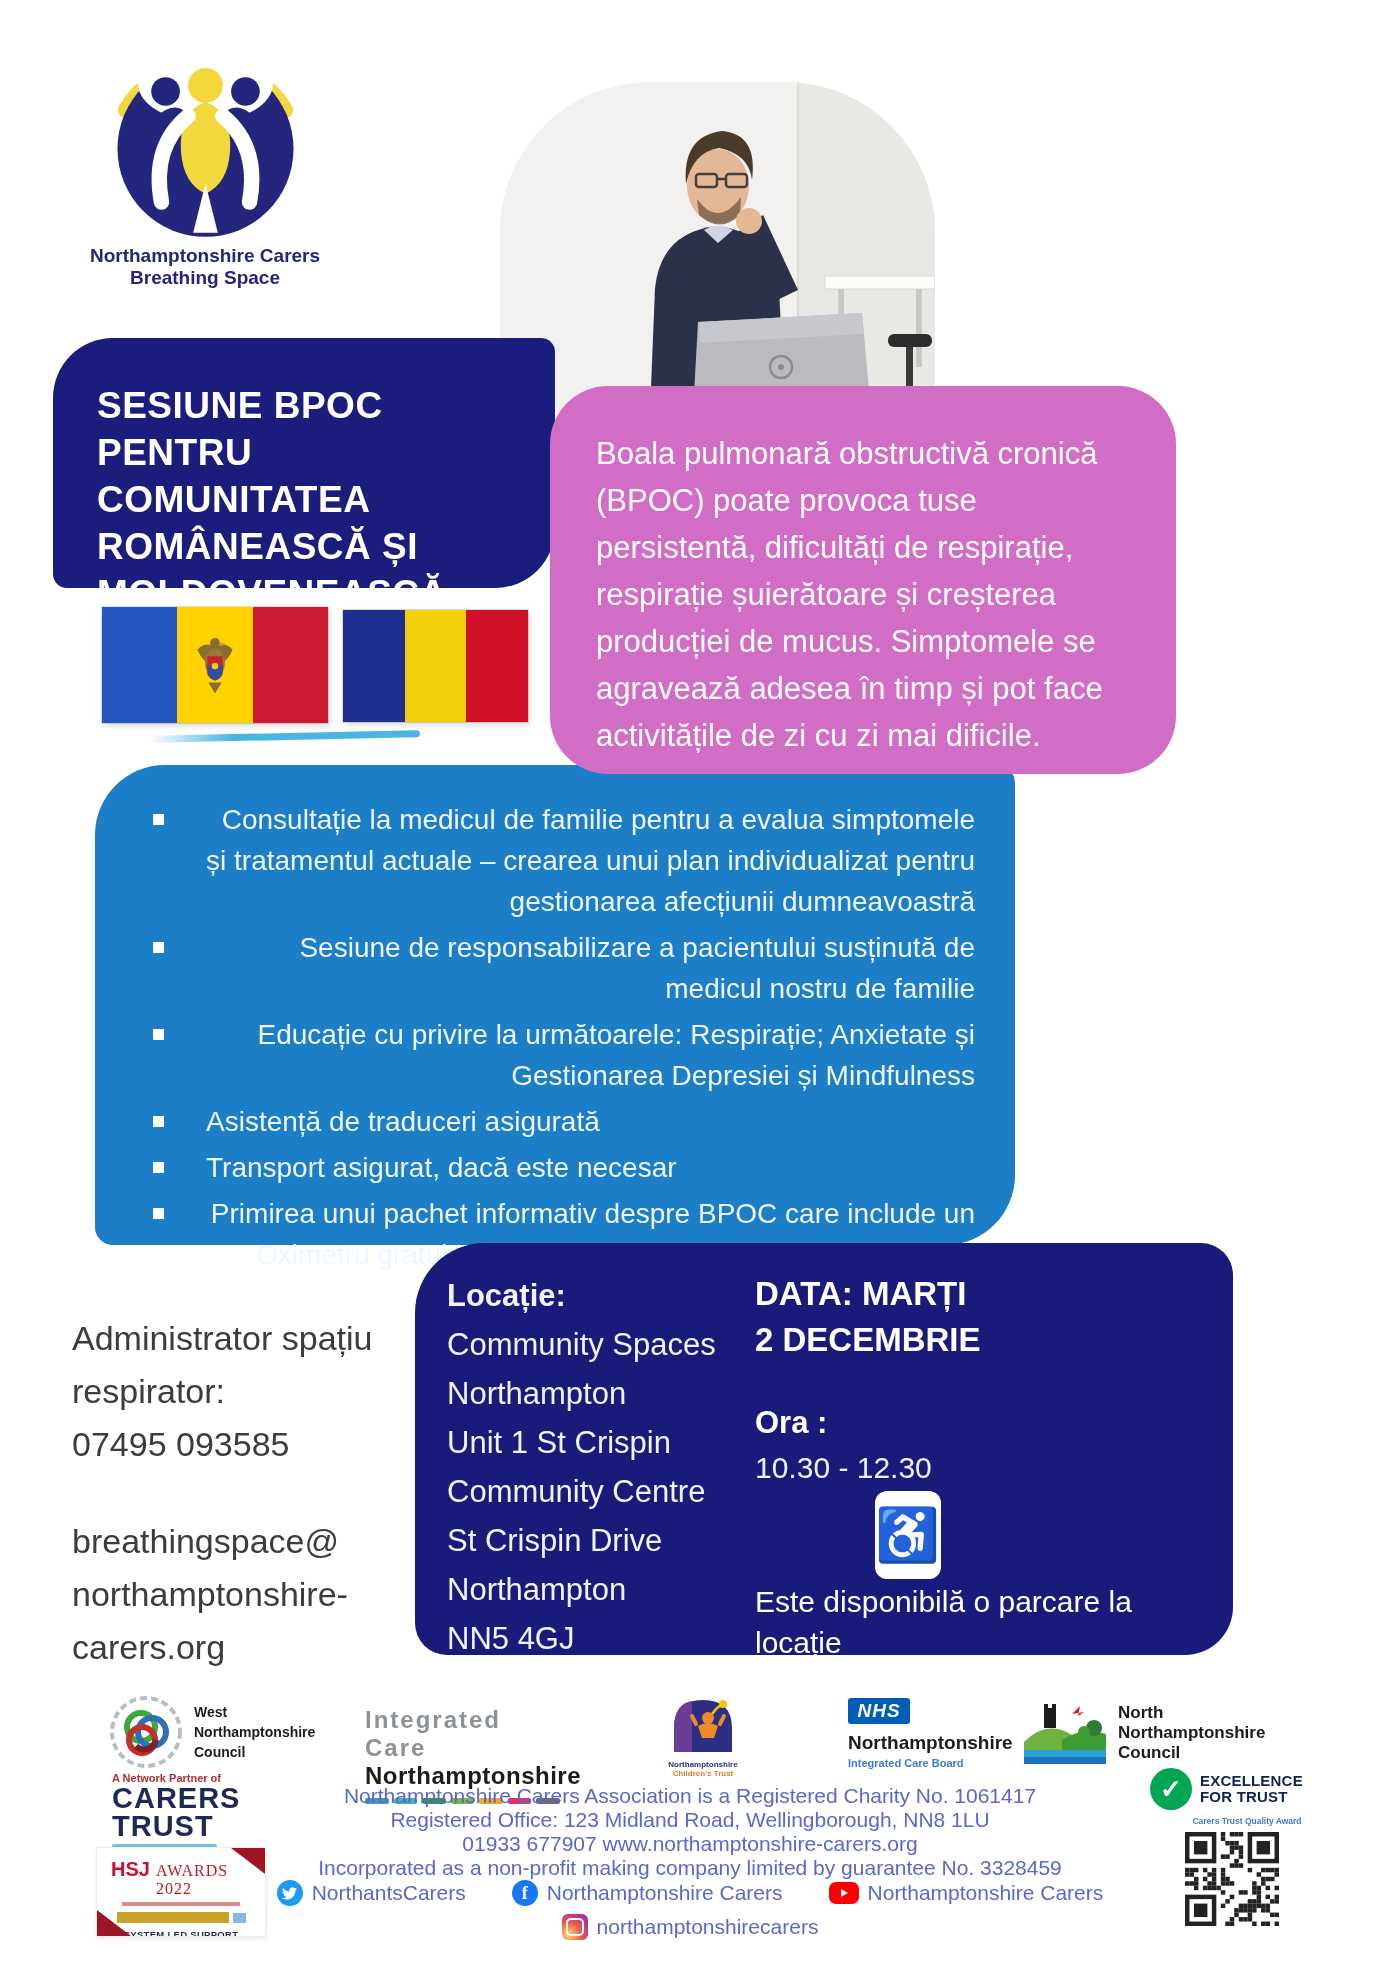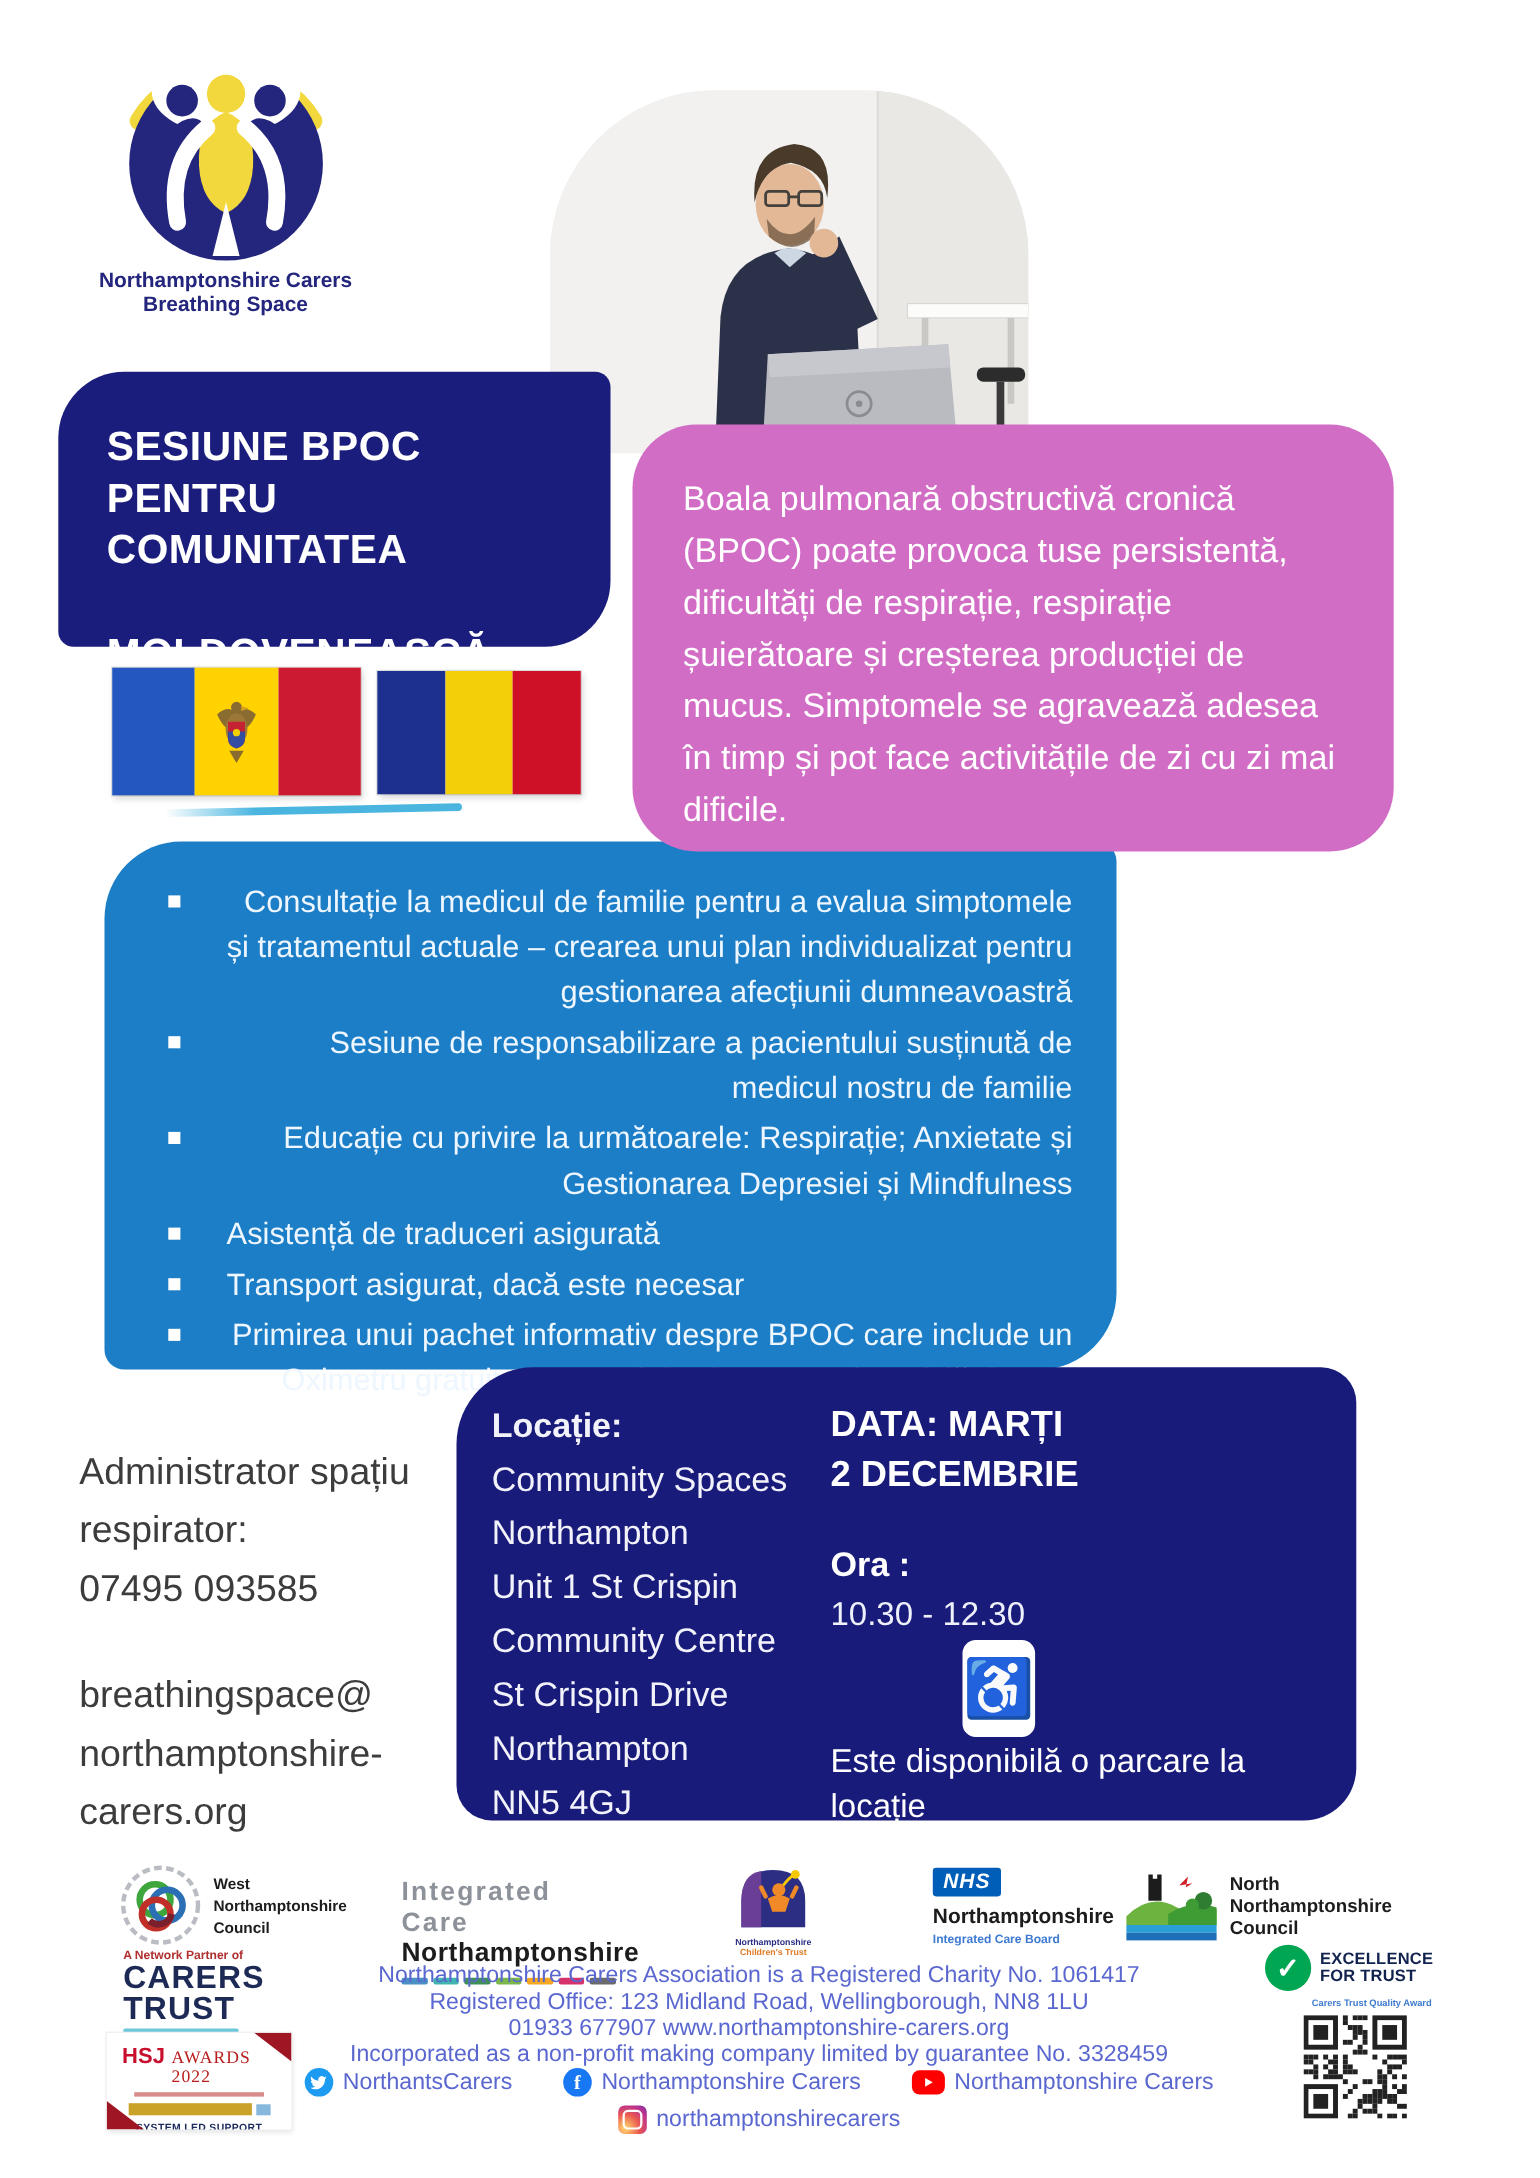--- a/index.html
+++ b/index.html
@@ -14,21 +14,21 @@
 
   
   .photo{left:500px;top:82px;width:435px;height:330px;border-radius:150px 150px 28px 28px;overflow:hidden;background:#f2f1ef;z-index:1;}
   .photo svg{display:block;}
 
   
   .title-box{left:53px;top:338px;width:502px;height:250px;background:#1b1d7c;border-radius:60px 14px 60px 14px;z-index:2;}
   .title-box h1{margin:44px 0 0 44px;width:420px;color:#ffffff;font-size:37px;line-height:47px;font-weight:800;letter-spacing:.5px;}
 
   
-  .intro-box{left:575px;top:386px;width:692px;height:388px;background:#d26dc6;border-radius:58px;z-index:3;}
+  .intro-box{left:550px;top:386px;width:626px;height:388px;background:#d26dc6;border-radius:58px;z-index:3;}
   .intro-box p{margin:44px 46px 0 46px;color:#ffffff;font-size:31px;line-height:47px;font-weight:500;}
 
   
   .flag{box-shadow:0 0 0 1px rgba(0,0,0,.12), 2px 3px 6px rgba(0,0,0,.15);display:flex;z-index:2;}
   .flag>div{flex:1;}
   .flag-md{left:102px;top:607px;width:226px;height:116px;}
   .flag-ro{left:343px;top:610px;width:185px;height:112px;}
   .md-blue{background:#2458c0;} .md-yellow{background:#ffd200;position:relative;} .md-red{background:#cc1a33;}
   .ro-blue{background:#1d2f8f;} .ro-yellow{background:#f2cf09;} .ro-red{background:#ce1126;}
   .md-emblem{position:absolute;left:50%;top:50%;width:46px;height:66px;transform:translate(-50%,-50%);}
@@ -154,21 +154,21 @@
       <circle cx="249" cy="139" r="13" fill="#e2b896"></circle>
       <path d="M204,148 L218,161 L233,148 L224,144 L212,144 Z" fill="#ccd7e3"></path>
       <path d="M198,240 L362,231 L371,330 L193,330 Z" fill="#babbc0"></path>
       <path d="M198,240 L362,231 L364,252 L200,261 Z" fill="#c7c8cd"></path>
       <circle cx="281" cy="285" r="11" fill="none" stroke="#8b8c91" stroke-width="2.5"></circle>
       <circle cx="281" cy="285" r="3" fill="#8b8c91"></circle>
     </svg>
   </div>
 
   <div class="abs title-box">
-    <h1><span>SESIUNE BPOC PENTRU</span><br><span>COMUNITATEA</span><br><br><span>MOLDOVENEASCĂ</span></h1>
+    <h1><span>SESIUNE BPOC PENTRU</span><br><span>COMUNITATEA</span><br><span>ROMÂNEASCĂ ȘI</span><br><span>MOLDOVENEASCĂ</span></h1>
   </div>
 
   <div class="abs intro-box">
     <p>Boala pulmonară obstructivă cronică (BPOC) poate provoca tuse persistentă, dificultăți de respirație, respirație șuierătoare și creșterea producției de mucus. Simptomele se agravează adesea în timp și pot face activitățile de zi cu zi mai dificile.</p>
   </div>
 
   <div class="abs flag flag-md">
     <div class="md-blue"></div>
     <div class="md-yellow">
       <svg class="md-emblem" viewBox="0 0 40 60">

